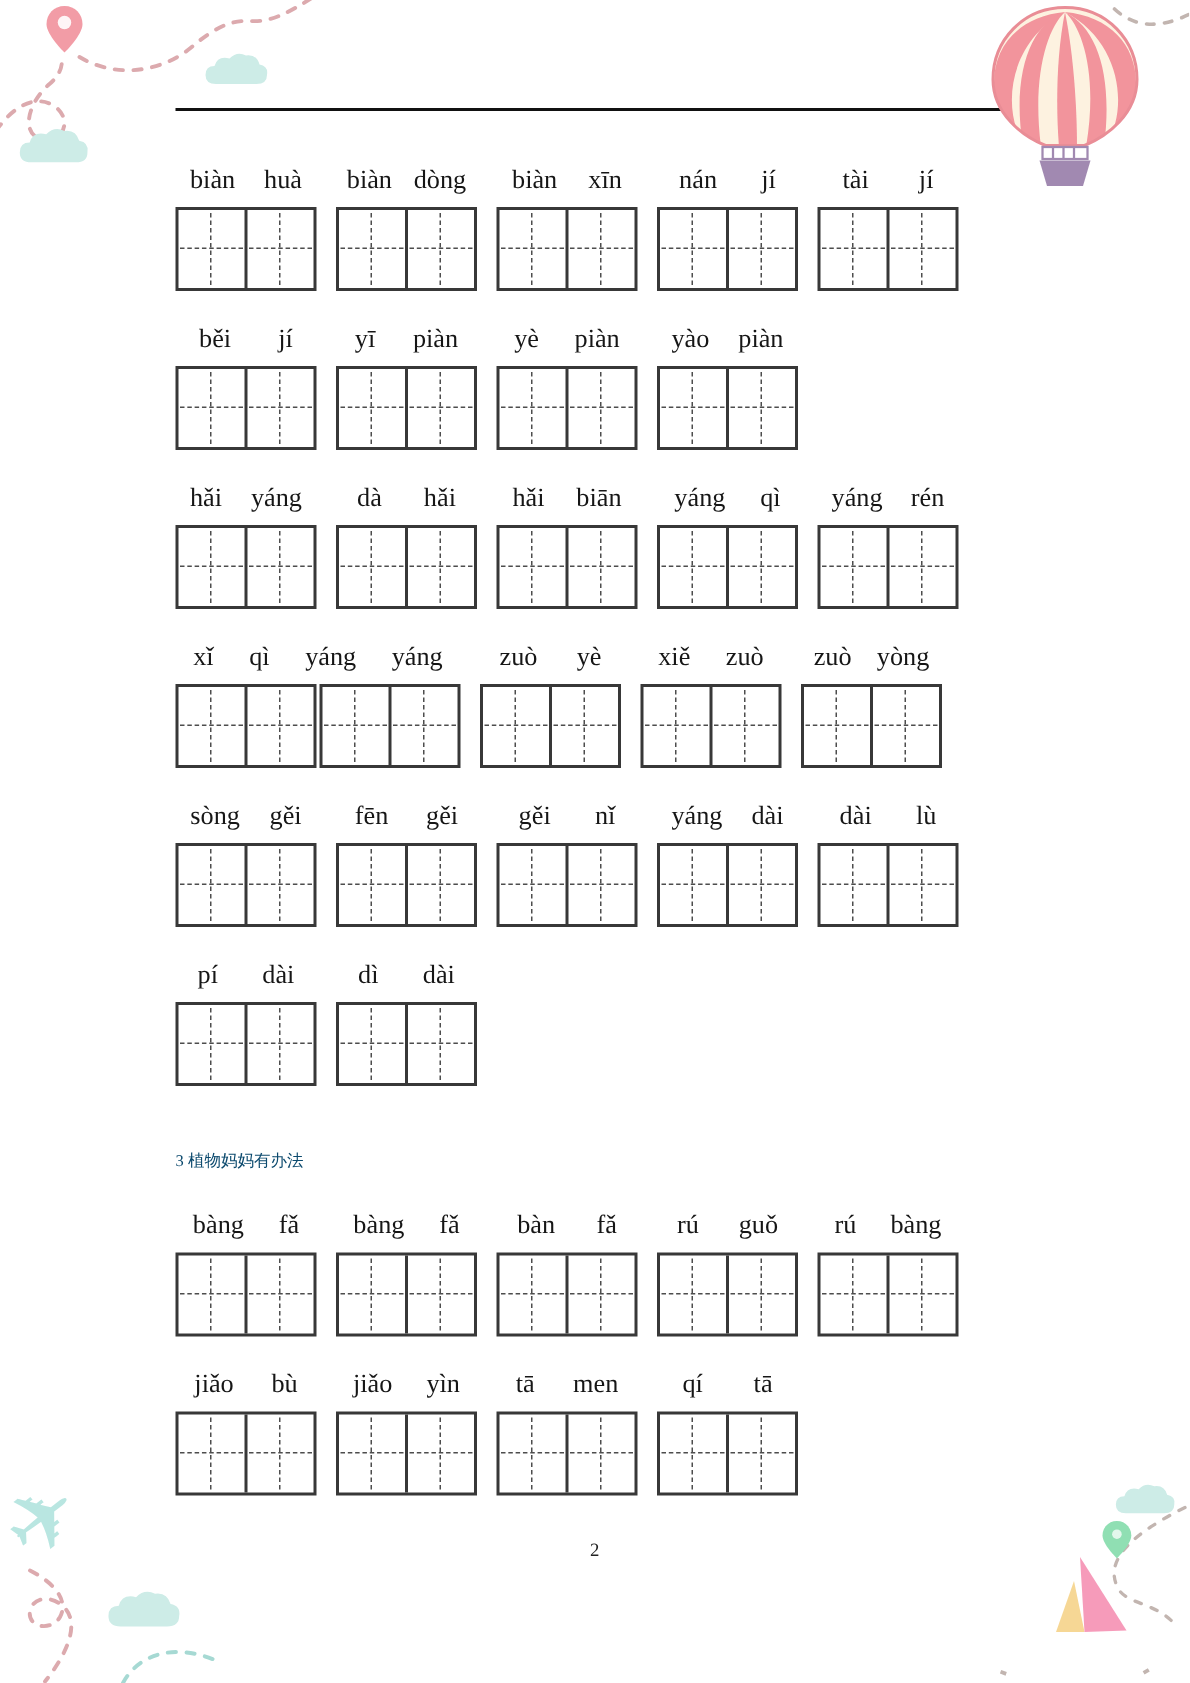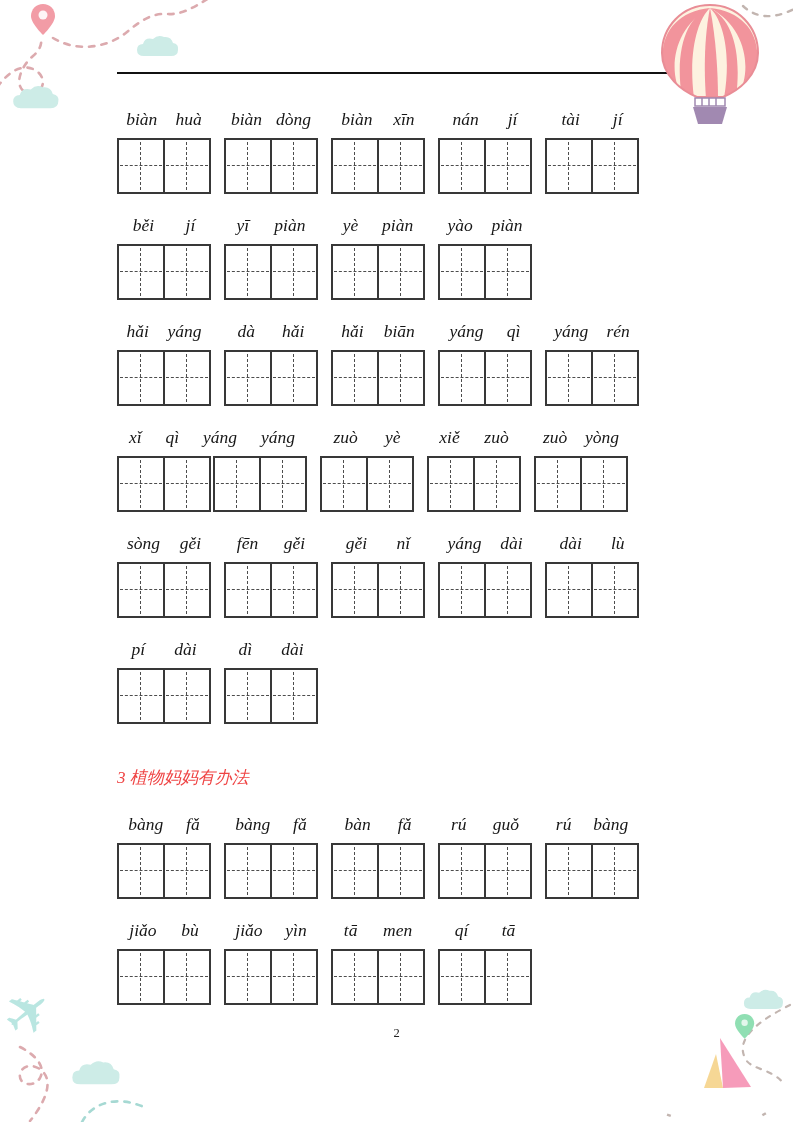--- a/index.html
+++ b/index.html
@@ -6,41 +6,41 @@
   .page {
     position:relative; width:793px; height:1122px; background:#ffffff;
     overflow:hidden; font-family:"Liberation Serif","DejaVu Serif",serif;
     color:#1a1a1a;
   }
   .deco { position:absolute; pointer-events:none; }
   .header-rule {
     position:absolute; left:117px; top:72px; width:561px; height:0;
     border-top:2px solid #111111;
   }
-  .content { position:absolute; left:117px; top:104px; width:562px; z-index:1;font-style:italic; }
+  .content { position:absolute; left:117px; top:104px; width:562px; z-index:1; }
   .word-row { display:flex; gap:13px; margin-bottom:16px; }
   .word-group { display:flex; flex-direction:column; }
   .pinyin {
     display:flex; justify-content:space-around; align-items:flex-end;
     height:24px; margin-bottom:10px; font-size:17.5px; line-height:1;
     color:#161616; white-space:nowrap;
   }
   .boxes { display:flex; gap:2px; }
   .grid-box { display:flex; border:2px solid #383838; background:#fff; }
   .cell { position:relative; width:44px; height:52px; border-right:2px solid #383838; }
   .cell:last-child { border-right:none; }
   .cell::before {
     content:""; position:absolute; left:50%; top:2px; bottom:2px;
     border-left:1.6px dashed #4d4d4d; margin-left:-1px;
   }
   .cell::after {
     content:""; position:absolute; top:50%; left:1px; right:1px;
     border-top:1.6px dashed #4d4d4d; margin-top:-1px;
   }
-  .section-heading { font-size:17px; margin:42px 0 20px 0; color:#ef4444; }
+  .section-heading { font-size:11px; margin:42px 0 20px 0; color:#0c4a6e; }
   .page-number {
     position:absolute; top:1026px; left:0; width:100%; text-align:center;
     font-size:12.5px; color:#222; z-index:1;
   }
   .plane-icon {
     position:absolute; left:4px; top:984px; font-size:58px; line-height:1;
     font-family:"DejaVu Sans",sans-serif; color:var(--plane-teal,#b9e6e1);
     transform:rotate(-38deg); z-index:0;
   }
   svg .dash { fill:none; stroke-linecap:round; }

